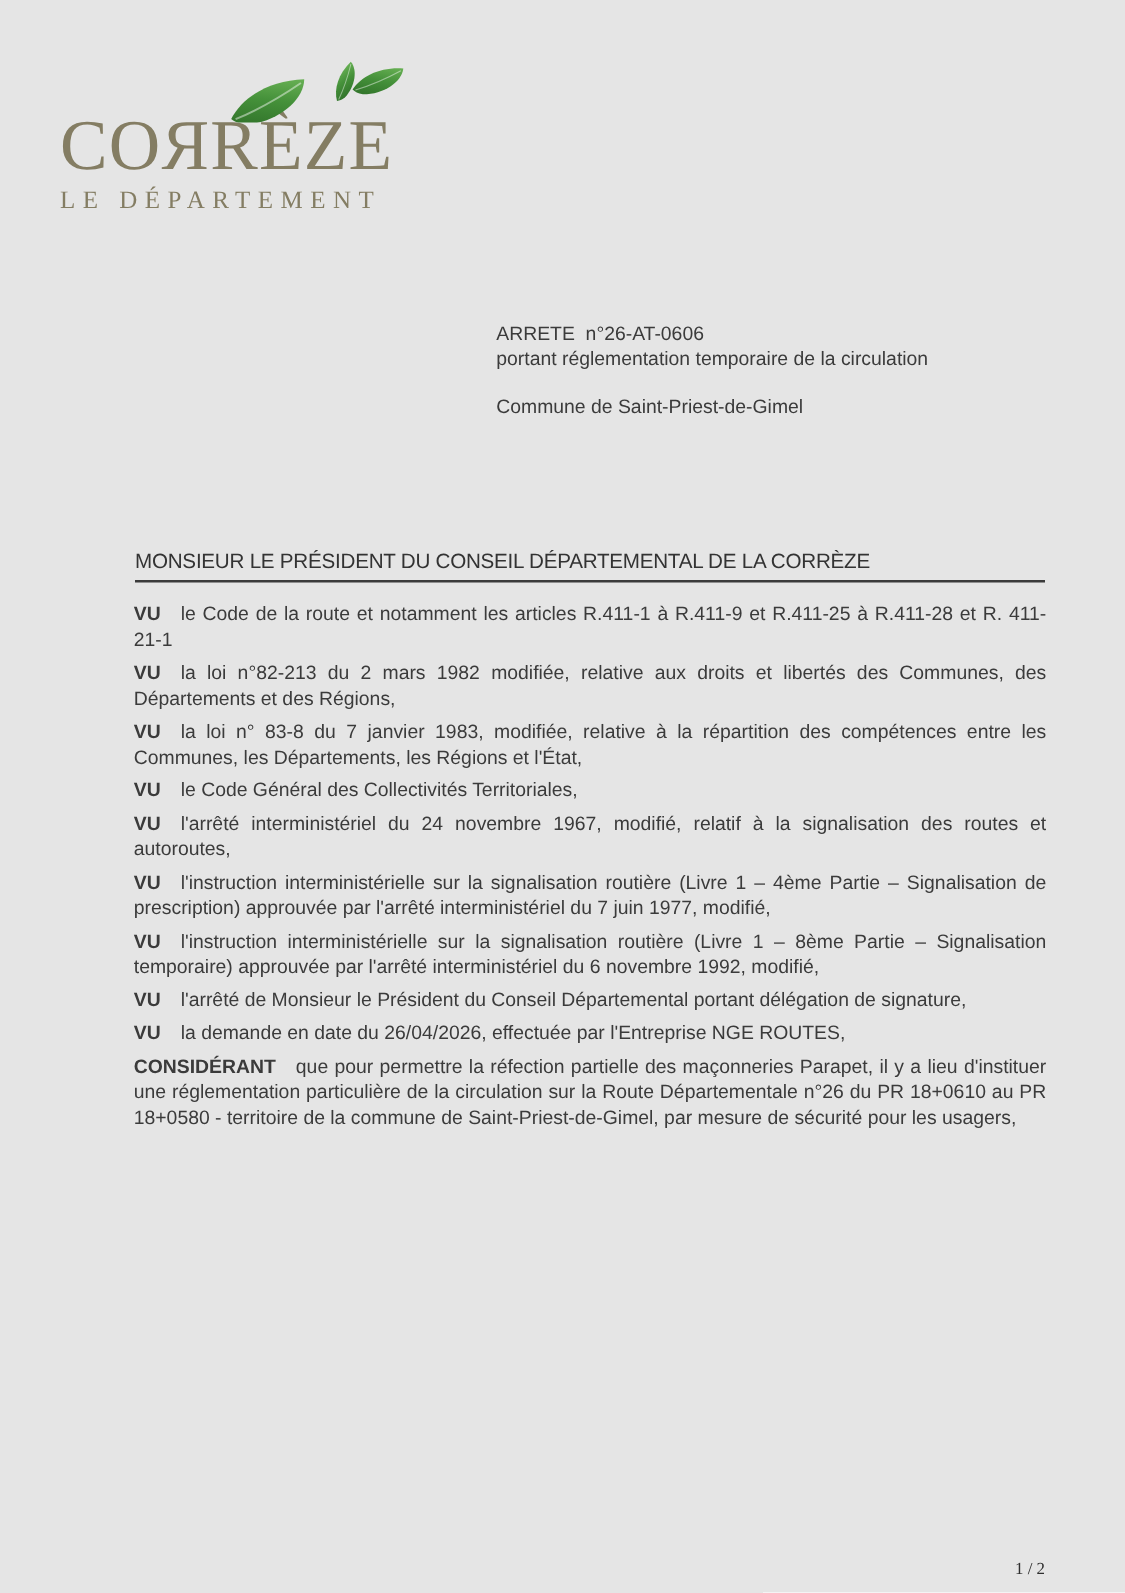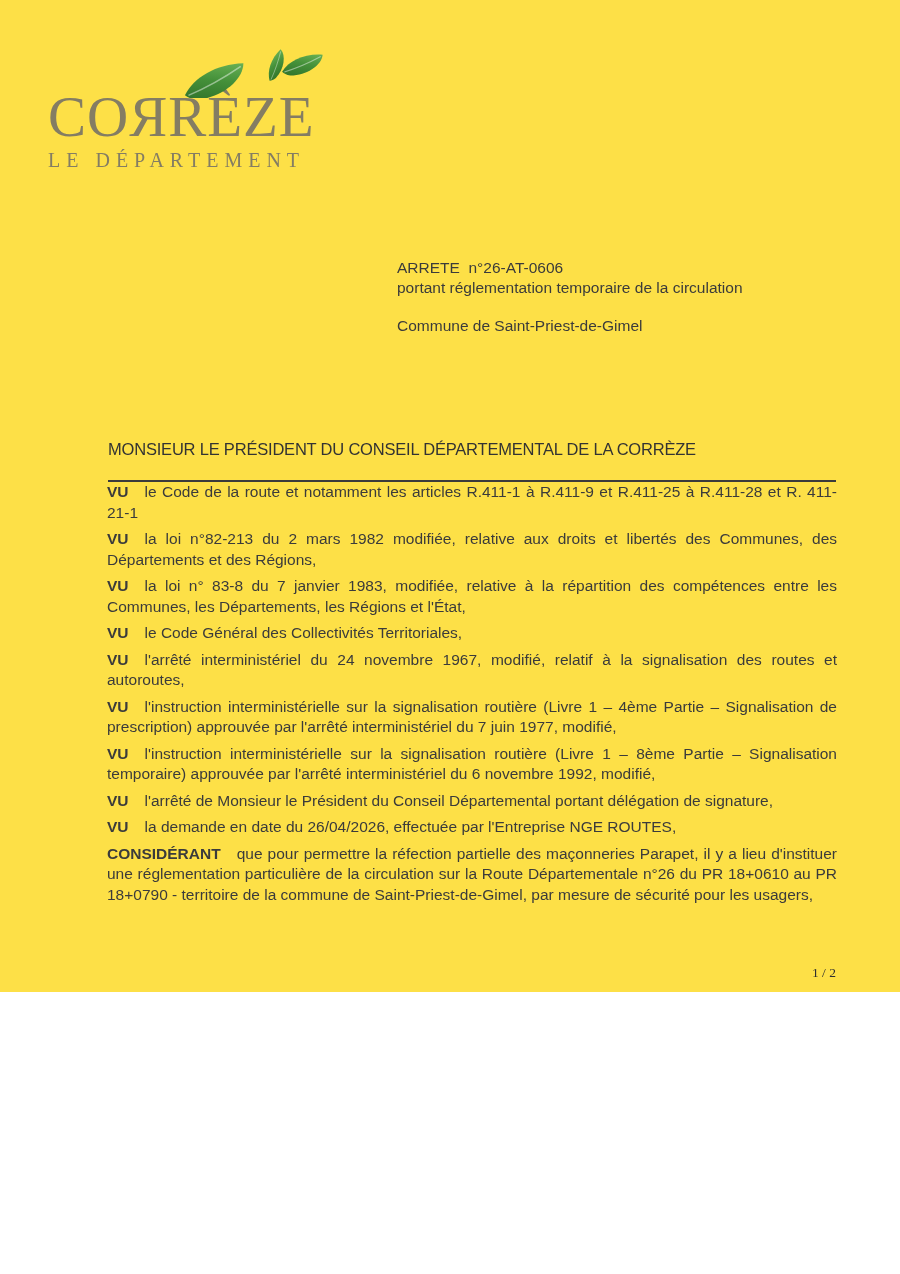--- a/index.html
+++ b/index.html
@@ -2,22 +2,22 @@
 <html lang="fr"><head>
 <meta charset="utf-8">
 <style>
   * { margin: 0; padding: 0; box-sizing: border-box; }
   html, body { background: #ffffff; }
   body { font-family: "Liberation Sans", sans-serif; }
 
   .page {
     position: relative;
     width: 900px;
-    height: 992px;
-    background: #fde047;
+    height: 1274px;
+    background: #e5e5e5;
     overflow: hidden;
   }
 
   
   .logo {
     position: absolute;
     left: 48px;
     top: 36px;
     width: 260px;
   }
@@ -62,21 +62,21 @@
   
   .heading {
     position: absolute;
     left: 108px;
     top: 440px;
     width: 728px;
     font-size: 16.5px;
     font-weight: 400;
     letter-spacing: -0.2px;
     color: #333333;
-    padding-bottom: 21px;
+    padding-bottom: 5px;
     border-bottom: 2px solid #3b3b3b;
     white-space: nowrap;
   }
 
   
   .body-text {
     position: absolute;
     left: 107px;
     top: 482px;
     width: 730px;
@@ -140,18 +140,18 @@
   <main class="body-text">
     <p class="para"><span class="lead">VU</span><span>le Code de la route et notamment les articles R.411-1 à R.411-9 et R.411-25 à R.411-28 et R. 411-21-1</span></p>
     <p class="para"><span class="lead">VU</span><span>la loi n°82-213 du 2 mars 1982 modifiée, relative aux droits et libertés des Communes, des Départements et des Régions,</span></p>
     <p class="para"><span class="lead">VU</span><span>la loi n° 83-8 du 7 janvier 1983, modifiée, relative à la répartition des compétences entre les Communes, les Départements, les Régions et l'État,</span></p>
     <p class="para"><span class="lead">VU</span><span>le Code Général des Collectivités Territoriales,</span></p>
     <p class="para"><span class="lead">VU</span><span>l'arrêté interministériel du 24 novembre 1967, modifié, relatif à la signalisation des routes et autoroutes,</span></p>
     <p class="para"><span class="lead">VU</span><span>l'instruction interministérielle sur la signalisation routière (Livre 1 – 4ème Partie – Signalisation de prescription) approuvée par l'arrêté interministériel du 7 juin 1977, modifié,</span></p>
     <p class="para"><span class="lead">VU</span><span>l'instruction interministérielle sur la signalisation routière (Livre 1 – 8ème Partie – Signalisation temporaire) approuvée par l'arrêté interministériel du 6 novembre 1992, modifié,</span></p>
     <p class="para"><span class="lead">VU</span><span>l'arrêté de Monsieur le Président du Conseil Départemental portant délégation de signature,</span></p>
     <p class="para"><span class="lead">VU</span><span>la demande en date du 26/04/2026, effectuée par l'Entreprise NGE ROUTES,</span></p>
-    <p class="para"><span class="lead">CONSIDÉRANT</span><span>que pour permettre la réfection partielle des maçonneries Parapet, il y a lieu d'instituer une réglementation particulière de la circulation sur la Route Départementale n°26 du PR 18+0610 au PR 18+0790 - territoire de la commune de Saint-Priest-de-Gimel, par mesure de sécurité pour les usagers,</span></p>
+    <p class="para"><span class="lead">CONSIDÉRANT</span><span>que pour permettre la réfection partielle des maçonneries Parapet, il y a lieu d'instituer une réglementation particulière de la circulation sur la Route Départementale n°26 du PR 18+0610 au PR 18+0580 - territoire de la commune de Saint-Priest-de-Gimel, par mesure de sécurité pour les usagers,</span></p>
   </main>
 
   <footer class="pagenum">1 / 2</footer>
 
 </div>
 
 </body></html>

